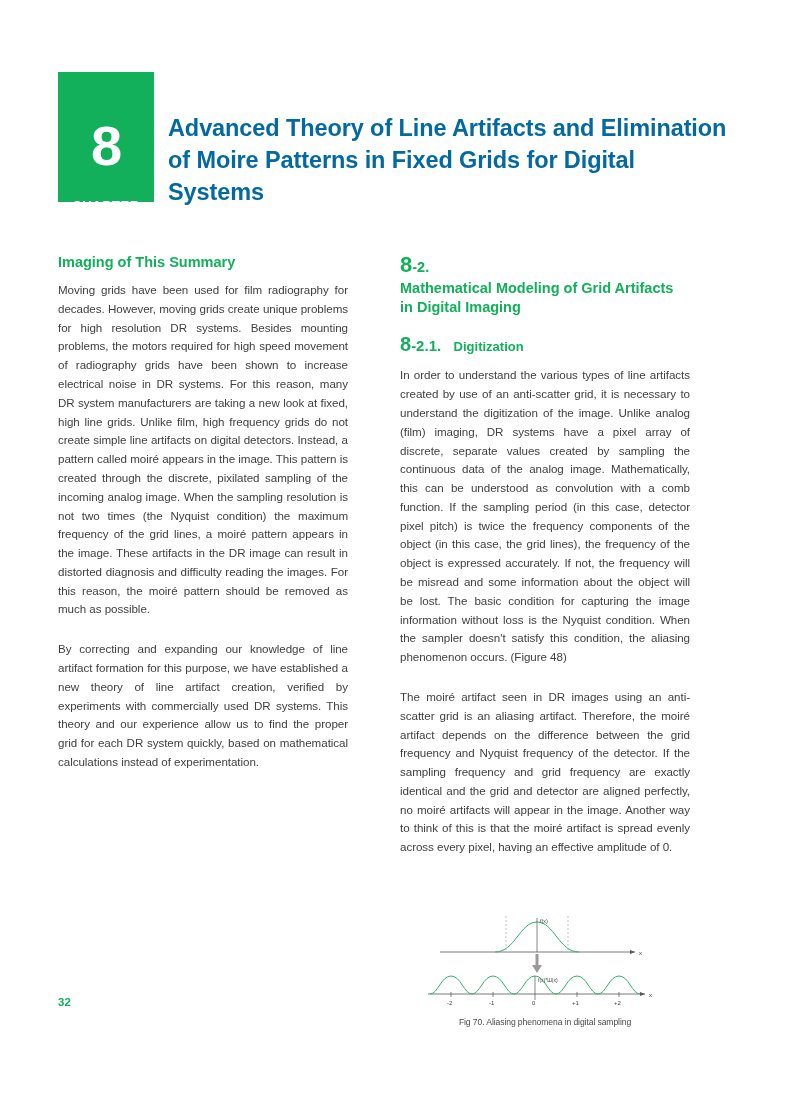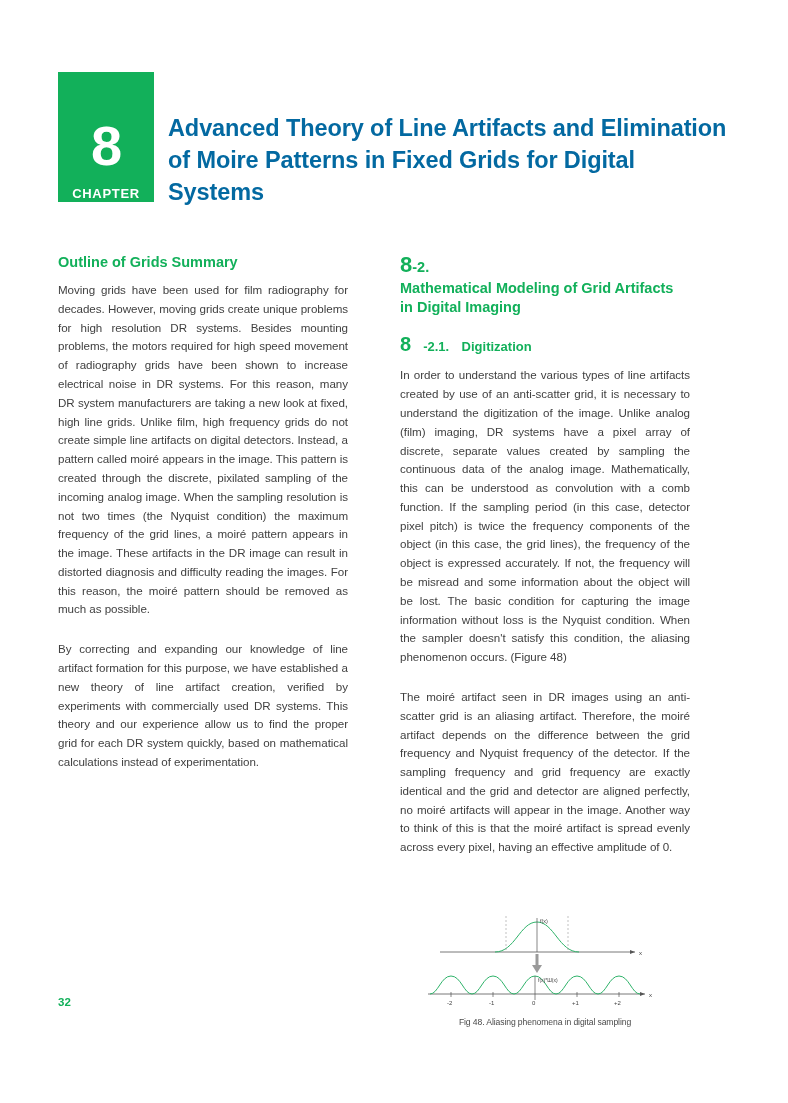--- a/index.html
+++ b/index.html
@@ -45,21 +45,21 @@
     font-size: 56px;
     font-weight: bold;
     line-height: 1;
     padding-top: 46px;
     letter-spacing: -1px;
   }
   .chapter-word {
     font-size: 13px;
     font-weight: bold;
     letter-spacing: 0.7px;
-    margin-top: 12px;
+    margin-top: 24px;
   }
   .chapter-title {
     position: absolute;
     left: 110px;
     top: 40px;
     width: 560px;
     color: #0369a1;
     font-size: 23.5px;
     font-weight: bold;
     line-height: 1.37;
@@ -91,21 +91,21 @@
     color: #12b05a;
     font-size: 14.5px;
     font-weight: bold;
     line-height: 1.32;
     margin: 0 0 9px 0;
   }
   .sub-sec {
     margin-top: 16px;
   }
   .sub-sec .sec-num .big { font-size: 20px; }
-  .sub-sec .sec-num .small { font-size: 13px; padding-left: 12px; }
+  .sub-sec .sec-num .small { font-size: 15px; }
   .sub-head-inline {
     color: #12b05a;
     font-size: 13px;
     font-weight: bold;
     padding-left: 8px;
   }
 
   p.body {
     font-size: 11.6px;
     line-height: 1.62;
@@ -153,21 +153,21 @@
 
   <div class="chapter-header">
     <div class="chapter-badge">
       <div class="chapter-number">8</div>
       <div class="chapter-word">CHAPTER</div>
     </div>
     <div class="chapter-title">Advanced Theory of Line Artifacts and Elimination of Moire Patterns in Fixed Grids for Digital Systems</div>
   </div>
 
   <div class="col col-left">
-    <h2 class="sec-head">Outline of Grids Summary</h2>
+    <h2 class="sec-head">Imaging of This Summary</h2>
     <p class="body">Moving grids have been used for film radiography for decades. However, moving grids create unique problems for high resolution DR systems. Besides mounting problems, the motors required for high speed movement of radiography grids have been shown to increase electrical noise in DR systems. For this reason, many DR system manufacturers are taking a new look at fixed, high line grids. Unlike film, high frequency grids do not create simple line artifacts on digital detectors. Instead, a pattern called moiré appears in the image. This pattern is created through the discrete, pixilated sampling of the incoming analog image. When the sampling resolution is not two times (the Nyquist condition) the maximum frequency of the grid lines, a moiré pattern appears in the image. These artifacts in the DR image can result in distorted diagnosis and difficulty reading the images. For this reason, the moiré pattern should be removed as much as possible.</p>
     <div class="gap"></div>
     <p class="body last">By correcting and expanding our knowledge of line artifact formation for this purpose, we have established a new theory of line artifact creation, verified by experiments with commercially used DR systems. This theory and our experience allow us to find the proper grid for each DR system quickly, based on mathematical calculations instead of experimentation.</p>
   </div>
 
   <div class="col col-right">
     <div class="sec-num">
       <span class="big">8</span><span class="small">-2.</span>
     </div>
     <h2 class="sec-head">Mathematical Modeling of Grid Artifacts in Digital Imaging</h2>
@@ -217,18 +217,18 @@
       <line x1="31" y1="80" x2="31" y2="85" stroke="#555" stroke-width="0.7"></line>
       <line x1="73" y1="80" x2="73" y2="85" stroke="#555" stroke-width="0.7"></line>
       <line x1="157" y1="80" x2="157" y2="85" stroke="#555" stroke-width="0.7"></line>
       <line x1="199" y1="80" x2="199" y2="85" stroke="#555" stroke-width="0.7"></line>
       <text x="27" y="93" font-size="6" fill="#444" font-family="Liberation Sans, sans-serif">-2</text>
       <text x="69" y="93" font-size="6" fill="#444" font-family="Liberation Sans, sans-serif">-1</text>
       <text x="112" y="93" font-size="6" fill="#444" font-family="Liberation Sans, sans-serif">0</text>
       <text x="152" y="93" font-size="6" fill="#444" font-family="Liberation Sans, sans-serif">+1</text>
       <text x="194" y="93" font-size="6" fill="#444" font-family="Liberation Sans, sans-serif">+2</text>
     </svg>
-    <div class="fig-caption">Fig 48. Aliasing phenomena in digital sampling</div>
+    <div class="fig-caption">Fig 70. Aliasing phenomena in digital sampling</div>
   </div>
 
   <div class="page-number">32</div>
 
 </div>
 
 </body></html>

